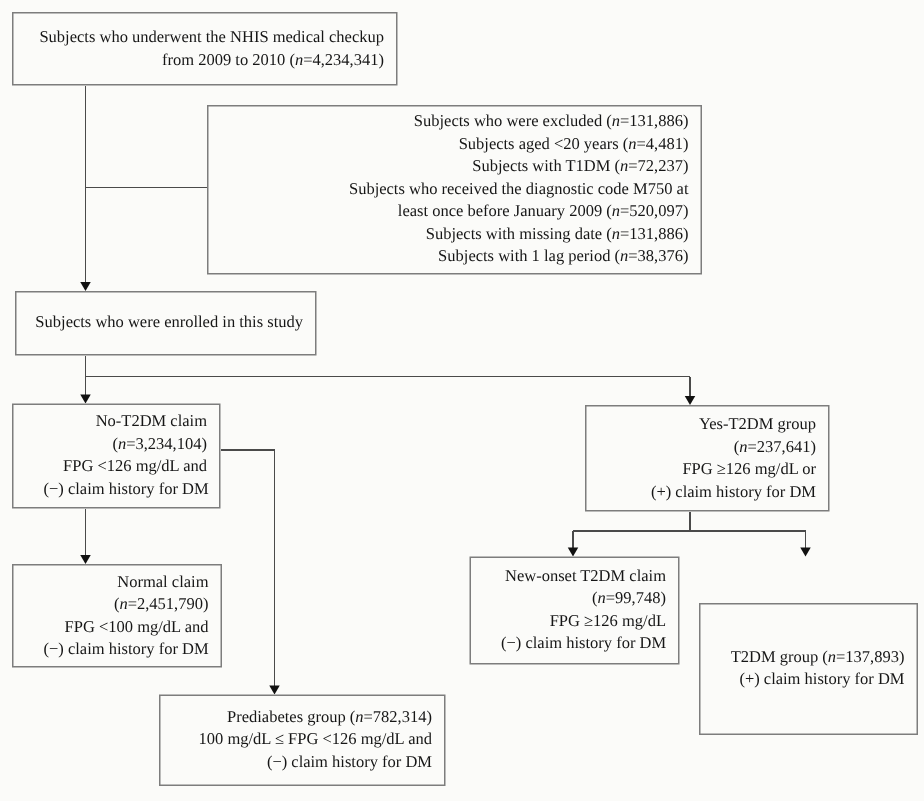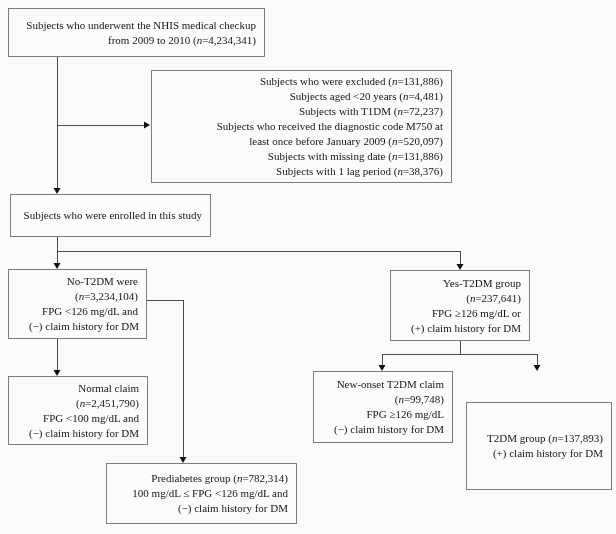--- a/index.html
+++ b/index.html
@@ -65,42 +65,42 @@
     <path d="M460,341 V354 M382,354 H537 M382,354 V365 M537,354 V365"></path>
     <polygon points="378.5,365 385.5,365 382,371"></polygon>
     <polygon points="533.5,365 540.5,365 537,371"></polygon>
   </svg>
 
   <div class="flowbox" style="left:8px;top:8px;width:257px;height:49px;">
       <div class="line indent-0">Subjects who underwent the NHIS medical checkup</div>
       <div class="line indent-0">from 2009 to 2010 (<i>n</i>=4,234,341)</div>
     </div>
 
-  <div class="flowbox" style="left:151px;top:70px;width:301px;height:113px;">
+  <div class="flowbox" style="left:138px;top:70px;width:330px;height:113px;">
       <div class="line indent-0">Subjects who were excluded (<i>n</i>=131,886)</div>
       <div class="line indent-1">Subjects aged &lt;20 years (<i>n</i>=4,481)</div>
       <div class="line indent-1">Subjects with T1DM (<i>n</i>=72,237)</div>
       <div class="line indent-1">Subjects who received the diagnostic code M750 at</div>
       <div class="line indent-2">least once before January 2009 (<i>n</i>=520,097)</div>
       <div class="line indent-1">Subjects with missing date (<i>n</i>=131,886)</div>
       <div class="line indent-1">Subjects with 1 lag period (<i>n</i>=38,376)</div>
     </div>
 
   <div class="flowbox" style="left:10px;top:194px;width:201px;height:43px;">
       <div class="line indent-0">Subjects who were enrolled in this study</div>
     </div>
 
   <div class="flowbox" style="left:8px;top:269px;width:139px;height:70px;">
-      <div class="line indent-0">No-T2DM were</div>
+      <div class="line indent-0">No-T2DM claim</div>
       <div class="line indent-0">(<i>n</i>=3,234,104)</div>
       <div class="line indent-1">FPG &lt;126 mg/dL and</div>
       <div class="line indent-1">(−) claim history for DM</div>
     </div>
 
-  <div class="flowbox" style="left:390px;top:270px;width:140px;height:71px;">
+  <div class="flowbox" style="left:390px;top:270px;width:163px;height:71px;">
       <div class="line indent-0">Yes-T2DM group</div>
       <div class="line indent-0">(<i>n</i>=237,641)</div>
       <div class="line indent-1">FPG ≥126 mg/dL or</div>
       <div class="line indent-1">(+) claim history for DM</div>
     </div>
 
   <div class="flowbox" style="left:8px;top:376px;width:140px;height:69px;">
       <div class="line indent-0">Normal claim</div>
       <div class="line indent-0">(<i>n</i>=2,451,790)</div>
       <div class="line indent-1">FPG &lt;100 mg/dL and</div>

